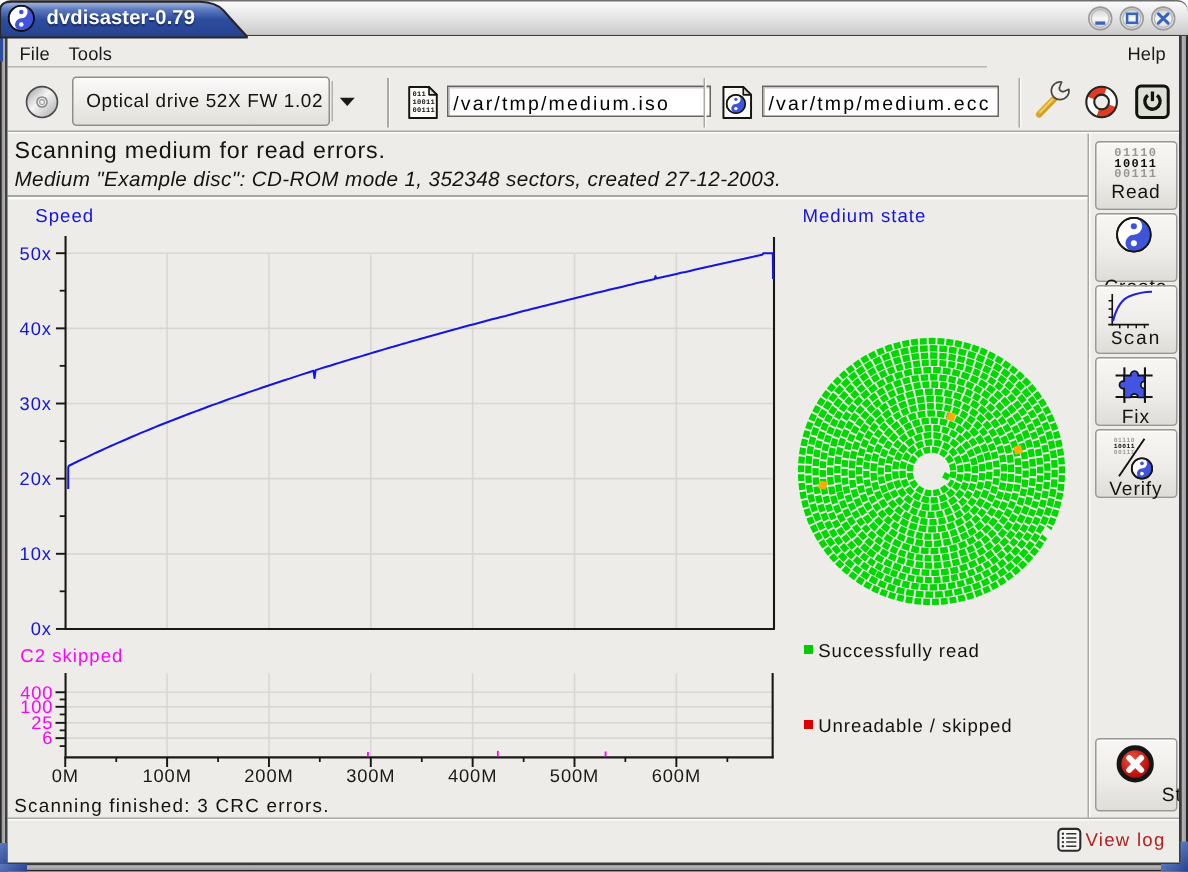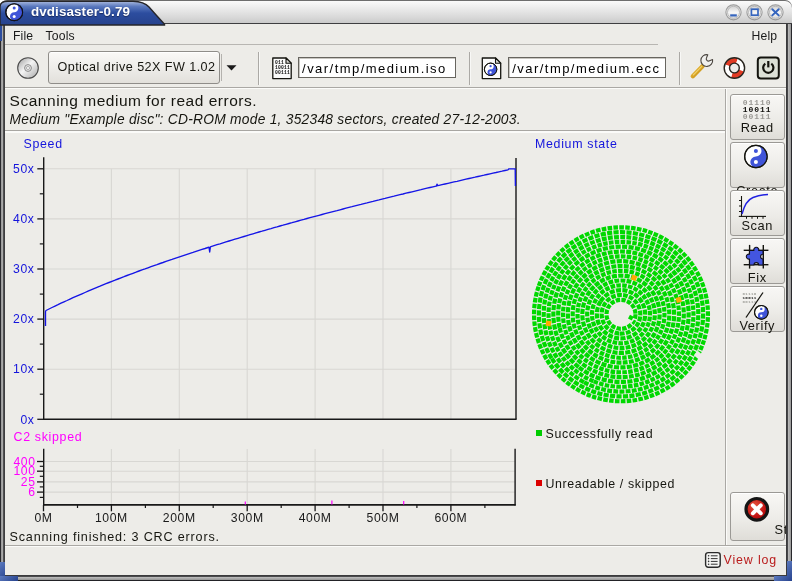--- a/index.html
+++ b/index.html
@@ -163,21 +163,21 @@
   <div class="abs" id="hsep"></div>
   <div class="abs" id="vsep"></div>
 
   <div class="sbtn" style="top:94px;">
       <div id="readicon"><span style="color:#9A9894;">01110</span><br><span style="color:#100F0C;">10011</span><br><span style="color:#9A9894;">00111</span></div>
       <div class="lbl" style="top:26px;">Read</div>
     </div>
   <div class="sbtn" style="top:142.1px;">
       <div class="lbl" style="top:41px;">Create</div>
     </div>
-  <div class="sbtn" style="top:190.2px;">
+  <div class="sbtn" style="top:190.2px;font-family:Liberation Mono, monospace;">
       <div class="lbl" style="top:27.8px;">Scan</div>
     </div>
   <div class="sbtn" style="top:238.3px;">
       <div class="lbl" style="top:31.4px;">Fix</div>
     </div>
   <div class="sbtn" style="top:286.4px;">
       <div class="lbl" style="top:31.5px;">Verify</div>
     </div>
   <div class="sbtn" style="top:492.2px;height:48.7px;">
       <div class="lbl" style="top:29.6px;padding-left:44px;">Stop</div>
@@ -232,21 +232,21 @@
     <span class="menuitem" style="left:8.4px;">File</span>
     <span class="menuitem" style="left:41px;">Tools</span>
     <span class="menuitem" style="left:747px;">Help</span>
   </div>
 
   <div class="abs" id="toolbar">
     <div id="combo">
         <span>Optical drive 52X FW 1.02</span>
       </div>
     <div class="tsep" style="left:253px;"></div>
-    <div class="entry" style="left:293px;width:158px;">
+    <div class="entry" style="left:293px;width:176px;">
         <span>/var/tmp/medium.iso</span>
       </div>
     <div class="tsep" style="left:464.4px;"></div>
     <div class="entry" style="left:503.2px;width:158px;">
         <span>/var/tmp/medium.ecc</span>
       </div>
     <div class="tsep" style="left:674.7px;"></div>
   </div>
   <svg width="792" height="100" viewBox="0 0 792 100" style="position:absolute;left:0;top:0;">
       <defs>

